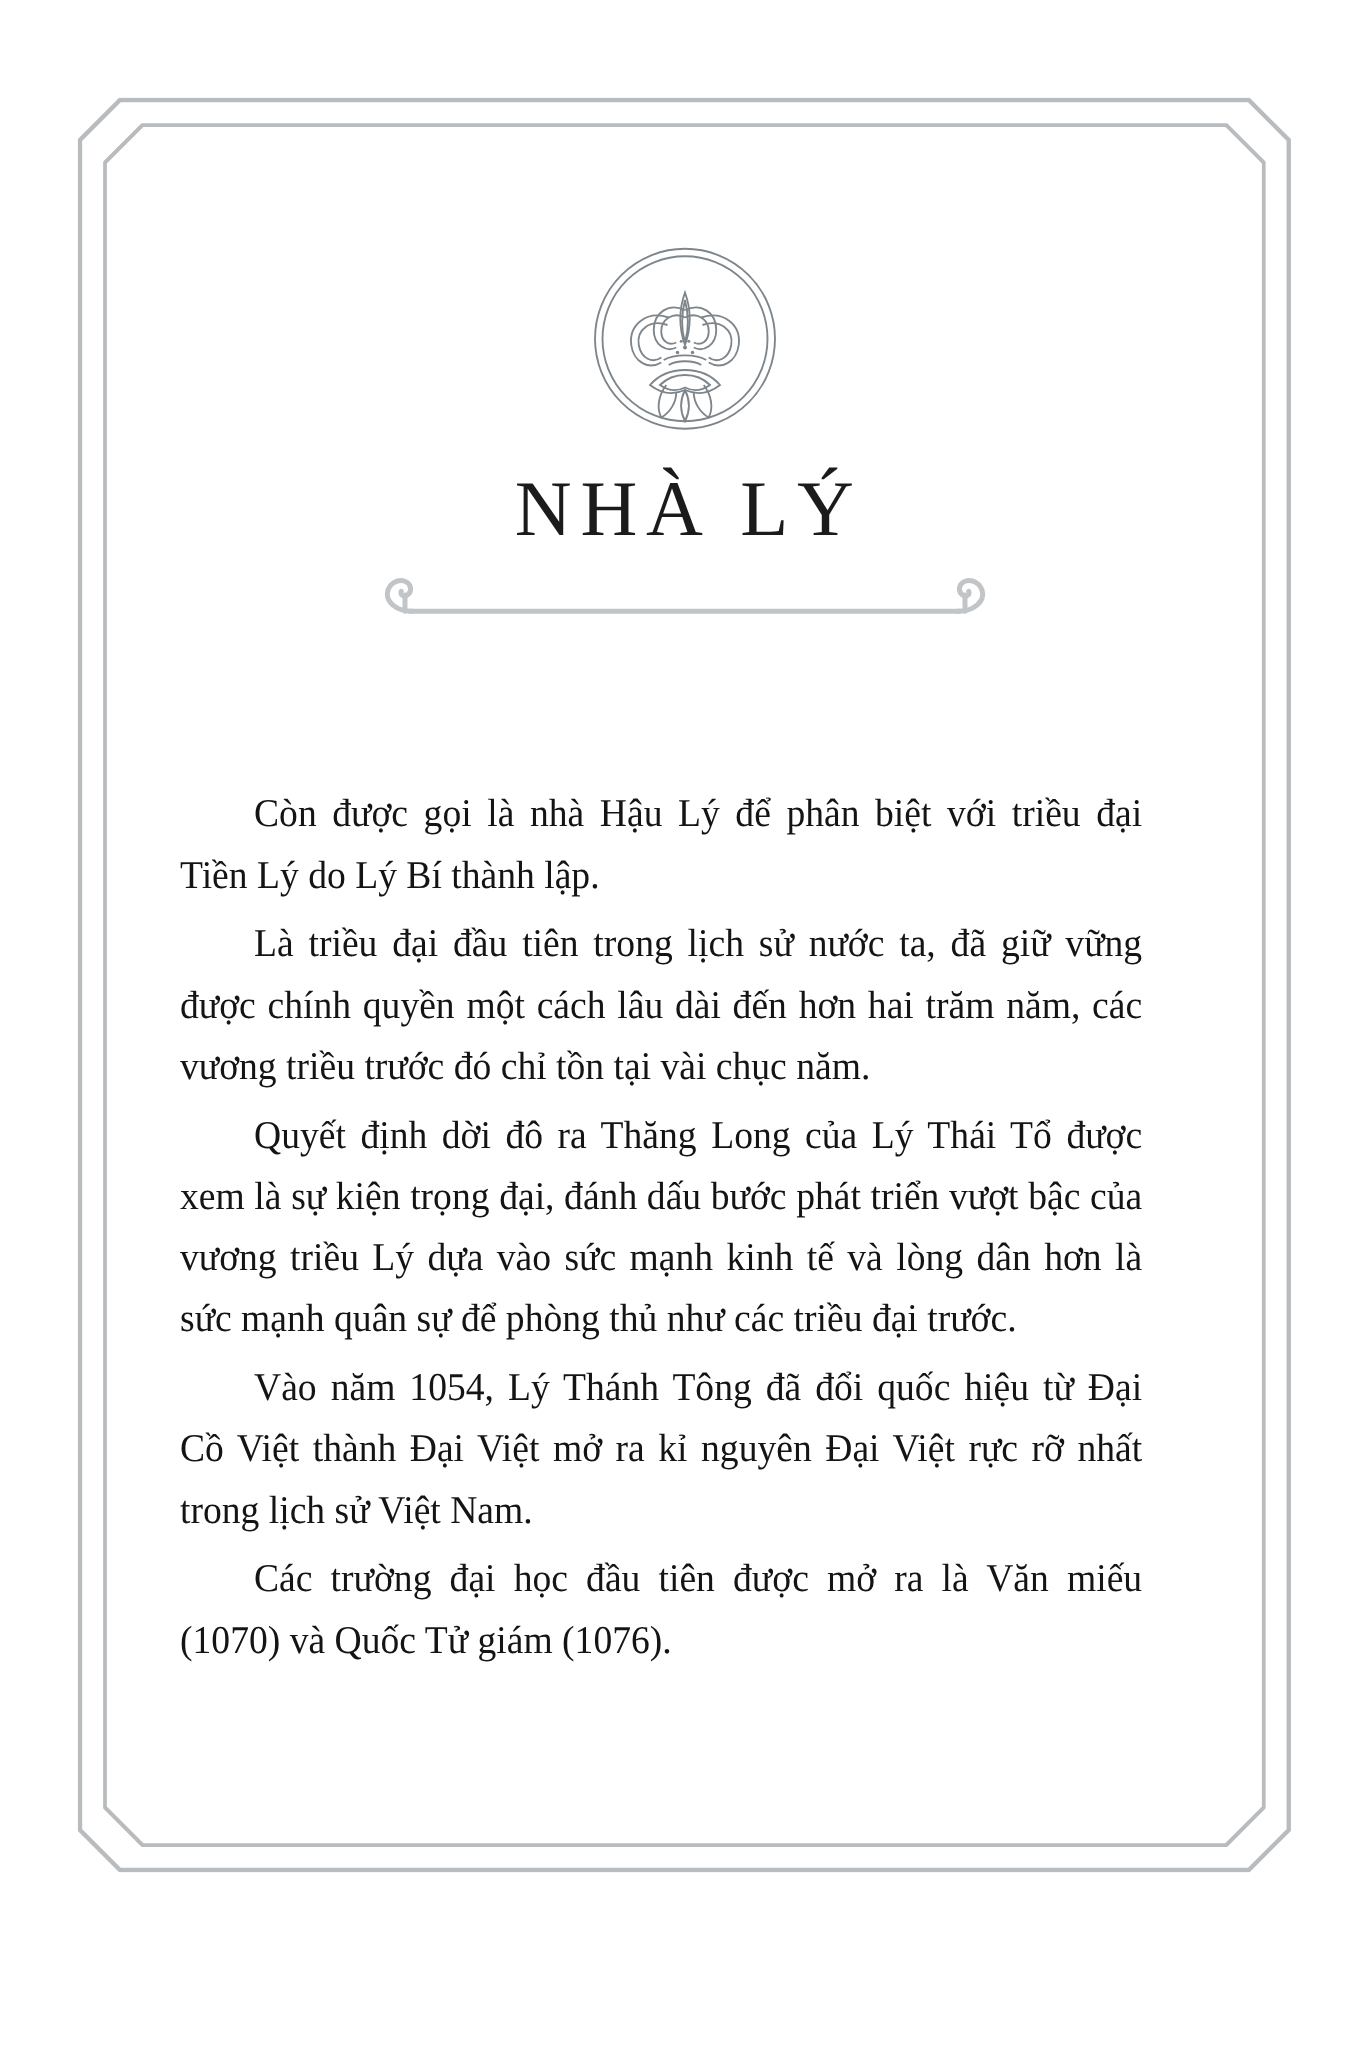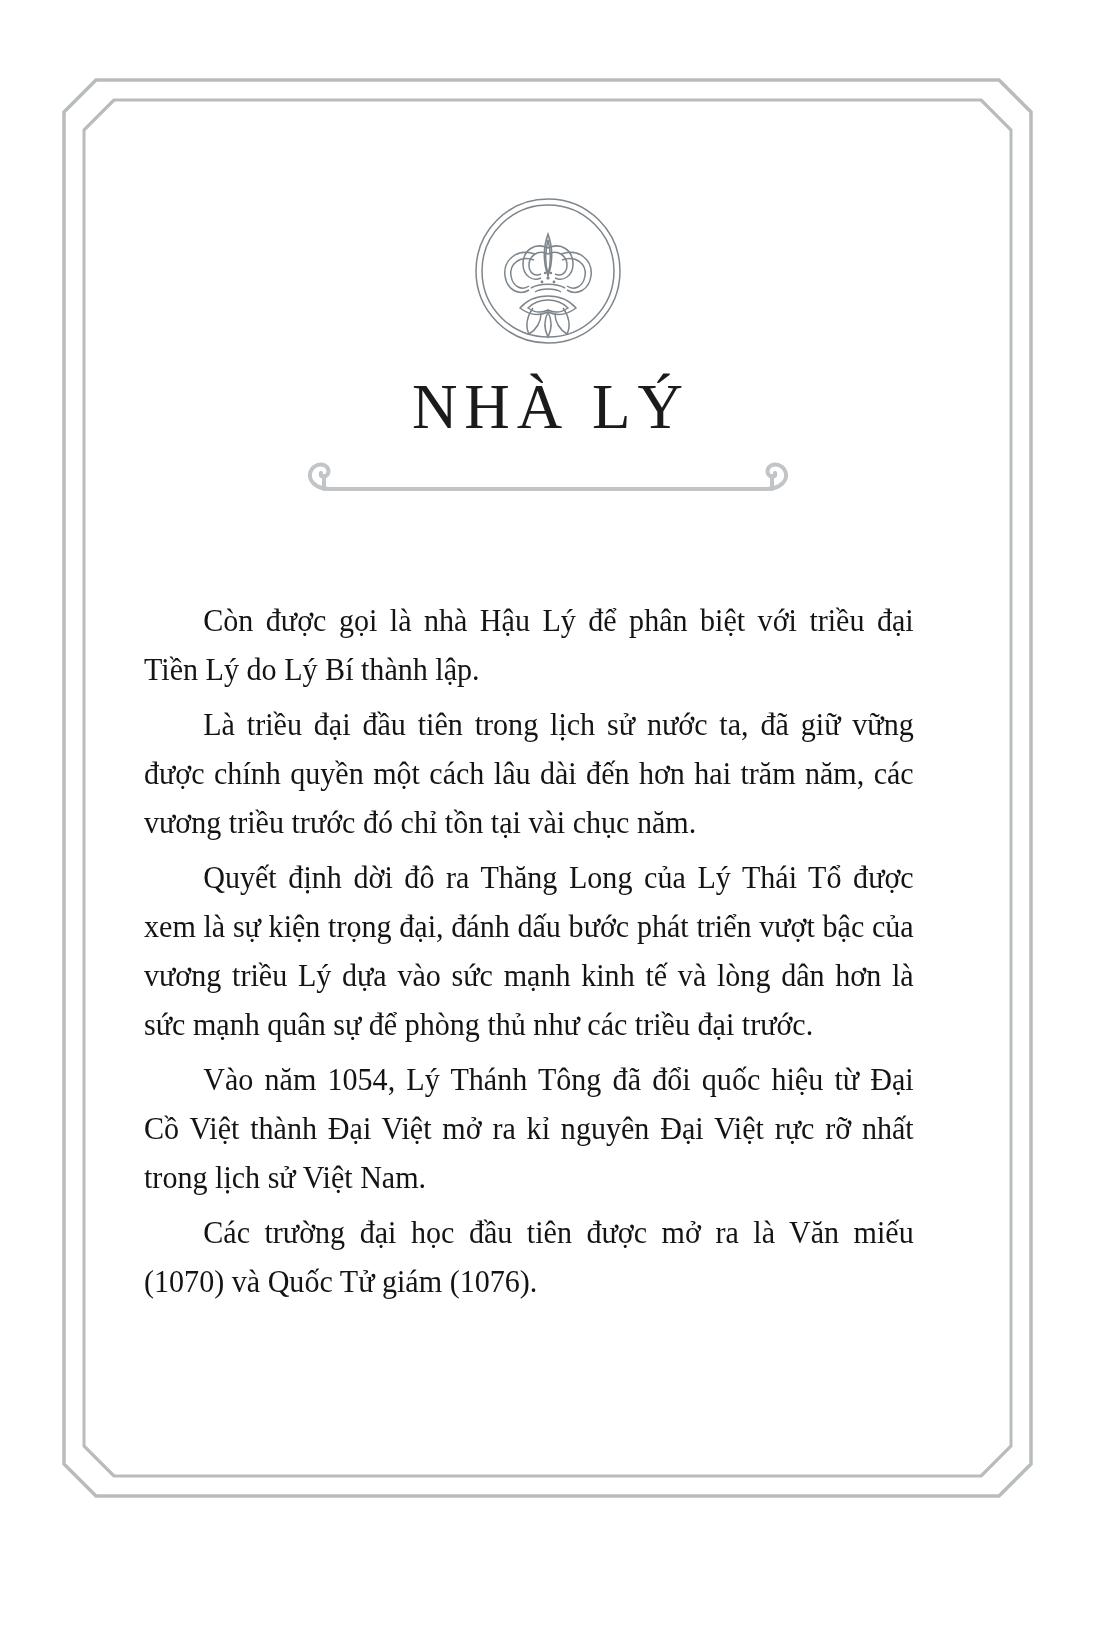--- a/index.html
+++ b/index.html
@@ -71,21 +71,21 @@
     margin: 22px auto 0 auto;
     width: 500px;
     height: 34px;
     display: block;
   }
 
   
   .body-text {
     position: absolute;
     left: 144px;
-    top: 596px;
+    top: 626px;
     width: 806px;
   }
 
   .para {
     margin: 0 0 6px 0;
     font-family: "Liberation Serif", "DejaVu Serif", serif;
     font-size: 31.5px;
     line-height: 49px;
     color: #141414;
     text-align: justify;

